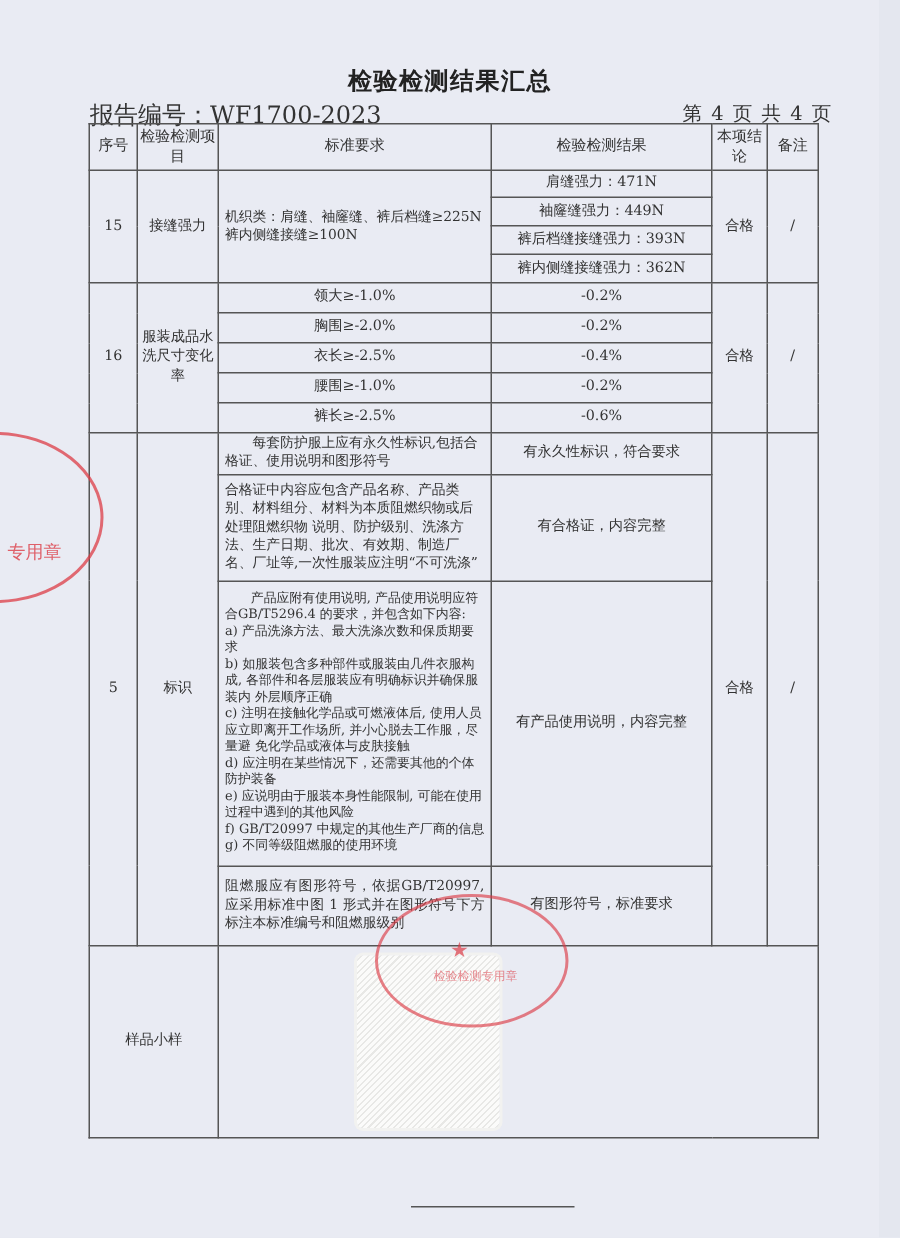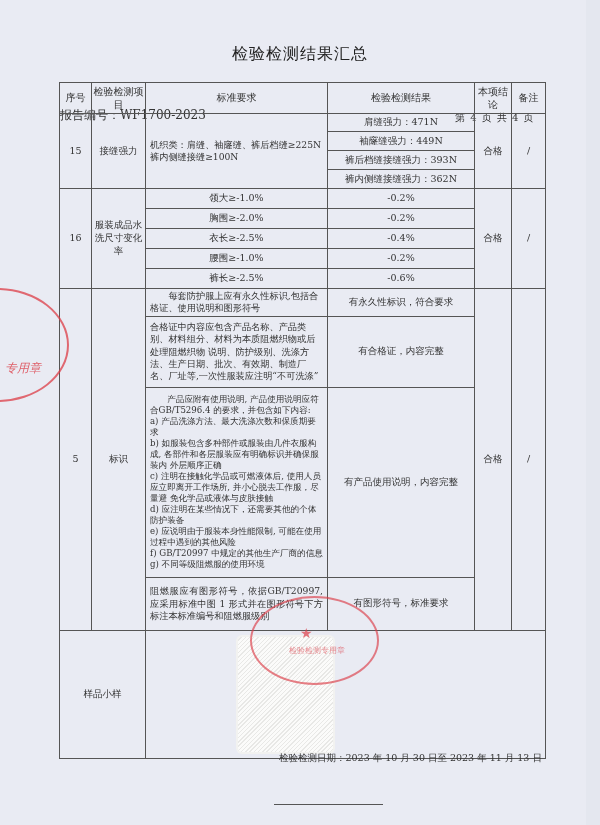--- a/index.html
+++ b/index.html
@@ -8,24 +8,24 @@
     background: #e4e7ef;
     font-family: "DejaVu Serif", "Liberation Serif", serif;
     color: #333;
   }
   .paper {
     position: absolute; left: 0; top: 0; width: 586px; height: 825px;
     background: #e9ebf3;
   }
   .title {
     position: absolute; top: 44px; left: 0; width: 600px; text-align: center;
-    font-size: 16px; font-weight: normal; color: #222; letter-spacing: 1px;
+    font-size: 16px; font-weight: bold; color: #222; letter-spacing: 1px;
   }
-  .report-no { position: absolute; top: 67px; left: 60px; font-size: 12px; color: #333; margin-top: 40px; }
-  .page-no { position: absolute; top: 67px; left: 455px; font-size: 10px; color: #333; word-spacing: 2px; margin-top: 44px; }
+  .report-no { position: absolute; top: 67px; left: 60px; font-size: 16px; color: #333; }
+  .page-no { position: absolute; top: 67px; left: 455px; font-size: 13px; color: #333; word-spacing: 2px; }
   table.main {
     position: absolute; left: 59px; top: 82px; width: 486px;
     border-collapse: collapse; table-layout: fixed; font-size: 9.5px; color: #333;
   }
   table.main td {
     border: 1px solid #555; padding: 0; vertical-align: middle; text-align: center; line-height: 1.35;
   }
   .hdr td { height: 30px; font-size: 10px; }
   .left { text-align: left; padding: 0 4px !important; }
   .std { text-align: left !important; padding: 1px 4px !important; font-size: 9.2px; line-height: 1.28; }
@@ -35,21 +35,21 @@
     background: repeating-linear-gradient(135deg, #fbfbfa 0 2px, #e8e8e6 2px 3px);
     border-radius: 4px;
     box-shadow: 0 0 0 2px #f2f2f0;
   }
   .date-line { position: absolute; top: 752px; left: 279px; font-size: 9.5px; color: #333; }
   .sign-line { position: absolute; top: 804px; left: 274px; width: 109px; height: 1px; background: #555; }
   .stamp-left {
     position: absolute; left: -75px; top: 288px; width: 140px; height: 110px;
     border: 2px solid rgba(220,60,70,0.75); border-radius: 50%;
   }
-  .stamp-left-text { position: absolute; left: 5px; top: 360px; color: rgba(220,60,70,0.8); font-size: 12px; font-style: italic; }
+  .stamp-left-text { position: absolute; left: 5px; top: 360px; color: rgba(220,60,70,0.8); font-size: 12px; }
   .stamp-center {
     position: absolute; left: 250px; top: 596px; width: 125px; height: 85px;
     border: 2px solid rgba(220,60,70,0.65); border-radius: 50%;
   }
   .stamp-center-text {
     position: absolute; left: 282px; top: 645px; color: rgba(220,60,70,0.6); font-size: 8px; width: 70px; text-align: center;
   }
   .star { position: absolute; left: 300px; top: 625px; color: rgba(220,60,70,0.7); font-size: 14px; }
 </style>
 </head>
@@ -154,21 +154,20 @@
 
     <tr>
       <td colspan="2">样品小样</td>
       <td colspan="4" style="text-align:left;">
         <div class="sample-box"></div>
       </td>
     </tr>
   </tbody>
     </table>
 
-  <div class="date-line">检验检测日期：2023 年 10 月 30 日至 2023 年 11 月 13 日</div>
   <div class="sign-line"></div>
 
   <div class="stamp-left"></div>
   <div class="stamp-left-text">专用章</div>
   <div class="stamp-center"></div>
   <div class="star">★</div>
   <div class="stamp-center-text">检验检测专用章</div>
 </div>
 
 </body></html>

